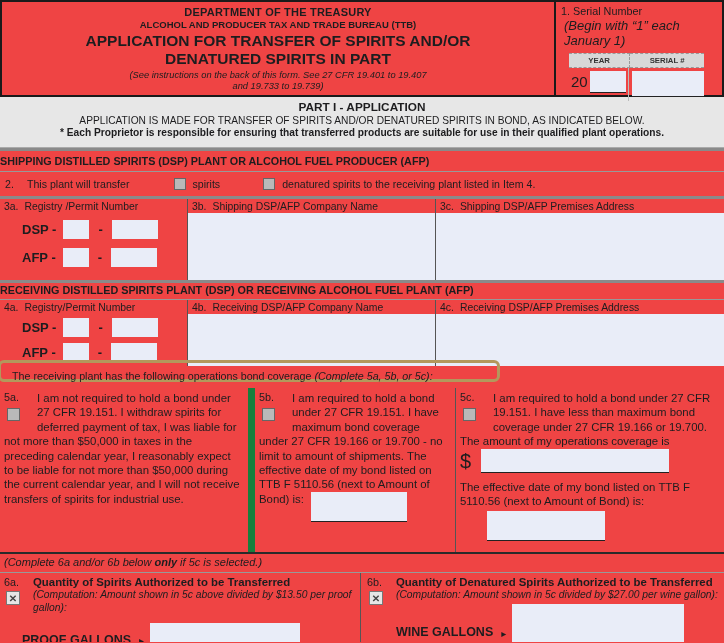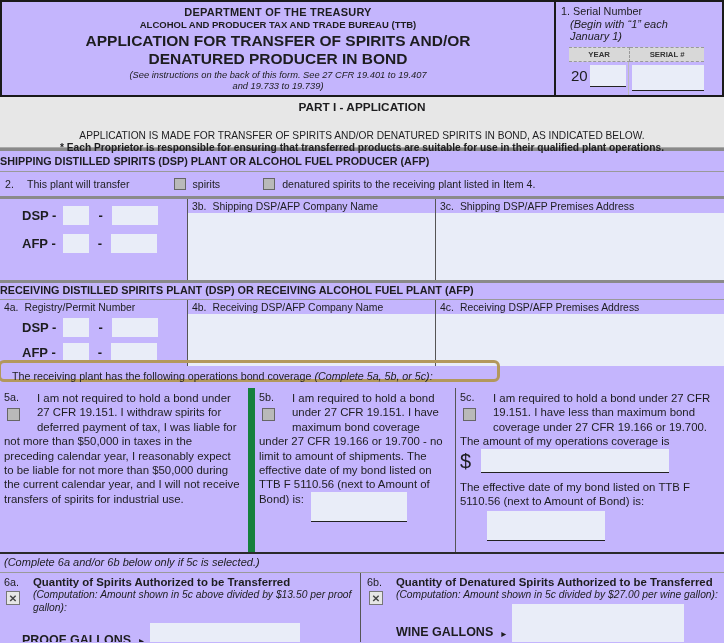--- a/index.html
+++ b/index.html
@@ -1,48 +1,48 @@
 <!DOCTYPE html>
 <html><head>
 <meta charset="utf-8">
 <style>
   * { margin:0; padding:0; box-sizing:border-box; }
   body { background:#fff; font-family:"Liberation Sans", sans-serif; color:#1d1d1f; }
-  .form { position:relative; width:724px; height:643px; background:#c4b5fd; overflow:hidden; }
+  .form { position:relative; width:724px; height:643px; background:#ef4444; overflow:hidden; }
 
   
   .top { display:flex; height:97px; border:2px solid #1a1a1a; }
   .hdrbox { flex:1; text-align:center; padding-top:4px; }
   .hdr-dept { font-weight:bold; font-size:11px; letter-spacing:.2px; }
   .hdr-bureau { font-weight:bold; font-size:9.5px; margin-top:1px; }
   .hdr-title { font-weight:bold; font-size:15.5px; line-height:18px; margin-top:2px; }
   .hdr-instr { font-style:italic; font-size:9.3px; line-height:11px; margin-top:2px; }
 
   .serialbox { width:168px; border-left:2px solid #1a1a1a; padding:3px 16px 0 5px; }
   .serial-label { font-size:10.8px; }
-  .serial-hint { font-style:italic; font-size:11px; margin-left:9px; margin-top:1px; }
+  .serial-hint { font-style:italic; font-size:13px; margin-left:3px; margin-top:1px; }
   .serial-table { margin:5px 2px 0 8px; }
   .st-head { display:flex; }
   .st-hc { background:#d8d8d8; border-top:1px dashed #999; border-bottom:1px dashed #999; font-size:7.8px; font-weight:bold; color:#333; text-align:center; padding:2px 0; }
   .st-hc.year { width:68px; border-right:1px dashed #999; }
   .st-hc.ser  { width:82px; }
   .st-body { display:flex; }
   .st-bc { padding-top:3px; }
   .st-bc.year { width:68px; border-right:1px solid #bbb; display:flex; align-items:flex-start; }
   .st-bc.ser  { width:82px; padding-left:3px; }
   .yr20 { font-size:15px; margin:2px 2px 0 2px; }
 
   
   .field { background:#e9edf8; border:none; display:inline-block; }
   .ul { border-bottom:1.5px solid #222; }
 
   
   .part1 { height:51px; background:#e7e7e7; text-align:center; padding-top:3px; border-bottom:1px solid #aaa; }
   .p1-title { font-weight:bold; font-size:11.8px; }
-  .p1-l1 { font-size:10.2px; margin-top:16px; }
+  .p1-l1 { font-size:10.2px; margin-top:1px; }
   .p1-l2 { font-size:10.2px; font-weight:bold; margin-top:1px; }
 
   .bar { height:3px; background:#8a8a8a; }
   .thin { height:1px; background:#999; }
   .thick { height:2px; background:#2a2a2a; }
 
   .sect-title { text-align:left; font-weight:bold; font-size:10.8px; }
   .sect-title.ship { height:20px; line-height:20px; }
   .sect-title.recv { height:16px; line-height:15px; }
 
@@ -86,21 +86,21 @@
   .numblock .cb { margin:5px 0 0 3px; width:13px; height:13px; }
   .row5 p { line-height:14.4px; }
   .b-date { width:96px; height:30px; margin-left:4px; vertical-align:top; }
   .dollar { font-size:20px; line-height:20px; vertical-align:middle; }
   .c-amt { width:188px; height:24px; margin-left:7px; vertical-align:middle; }
   .c5c .p2 { margin-top:7px; clear:both; }
   .c-date { width:118px; height:30px; margin-left:27px; margin-top:3px; }
 
   
   .note { height:18px; font-style:italic; font-size:11px; line-height:17px; padding-left:4px; }
-  .note b { font-weight:normal;text-align:right; }
+  .note b { font-weight:bold;text-align:right; }
   .row6 { height:69px; overflow:hidden; }
   .c6a { width:360px; padding:3px 4px 0 4px; }
   .c6b { width:364px; border-left:1px solid #555; padding:3px 4px 0 6px; }
   .numblock6 { float:left; width:29px; }
   .numblock6 .n { font-size:10.8px; }
   .cbx { width:14px; height:14px; border:1.5px solid #777; background:#e6e6e6; color:#444;
          display:flex; align-items:center; justify-content:center; font-size:10px; font-weight:bold; margin:3px 0 0 2px; }
   .q-title { font-weight:bold; font-size:11.4px; white-space:nowrap; }
   .q-comp { font-style:italic; font-size:10.3px; line-height:12.5px; margin-top:1px; }
   .c6b .q-comp { white-space:nowrap; }
@@ -117,21 +117,21 @@
 <body>
 
 <div class="form">
 
   <div class="top">
     <div class="hdrbox">
       <div class="hdr-dept">DEPARTMENT OF THE TREASURY</div>
       <div class="hdr-bureau">ALCOHOL AND PRODUCER TAX AND TRADE BUREAU (TTB)</div>
       <div class="hdr-title">
         <div>APPLICATION FOR TRANSFER OF SPIRITS AND/OR</div>
-        <div>DENATURED PRODUCER IN BOND</div>
+        <div>DENATURED SPIRITS IN PART</div>
       </div>
       <div class="hdr-instr">
         <div>(See instructions on the back of this form.  See 27 CFR 19.401 to 19.407</div>
         <div>and 19.733 to 19.739)</div>
       </div>
     </div>
     <div class="serialbox">
       <div class="serial-label">1. Serial Number</div>
       <div class="serial-hint">(Begin  with “1” each January 1)</div>
       <div class="serial-table">
@@ -168,20 +168,23 @@
     <span class="cb cb1"></span>
     <span>spirits</span>
     <span class="cb cb2"></span>
     <span>denatured spirits to the receiving plant listed in Item 4.</span>
   </div>
 
   <div class="bar"></div>
 
   <div class="cols row3">
     <div class="ca">
+      <div class="cell-label">
+        <span class="n">3a.</span><span>Registry /Permit Number</span>
+      </div>
       <div class="regline">
         <span>DSP -</span>
         <span class="field f1"></span>
         <span class="dsh">-</span>
         <span class="field f2"></span>
       </div>
       <div class="regline" style="margin-top:9px;">
         <span>AFP -</span>
         <span class="field f1"></span>
         <span class="dsh">-</span>

